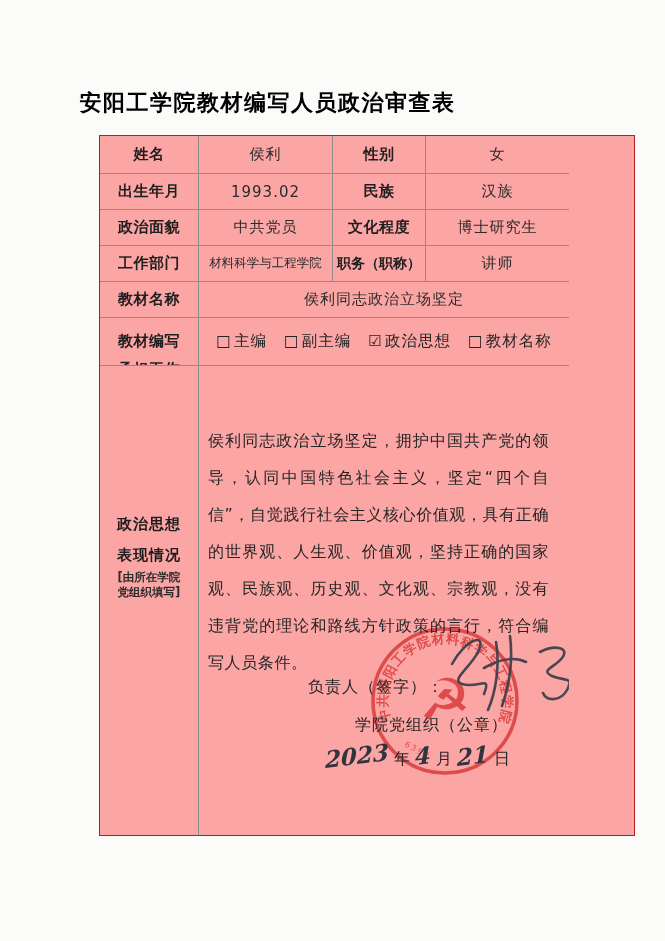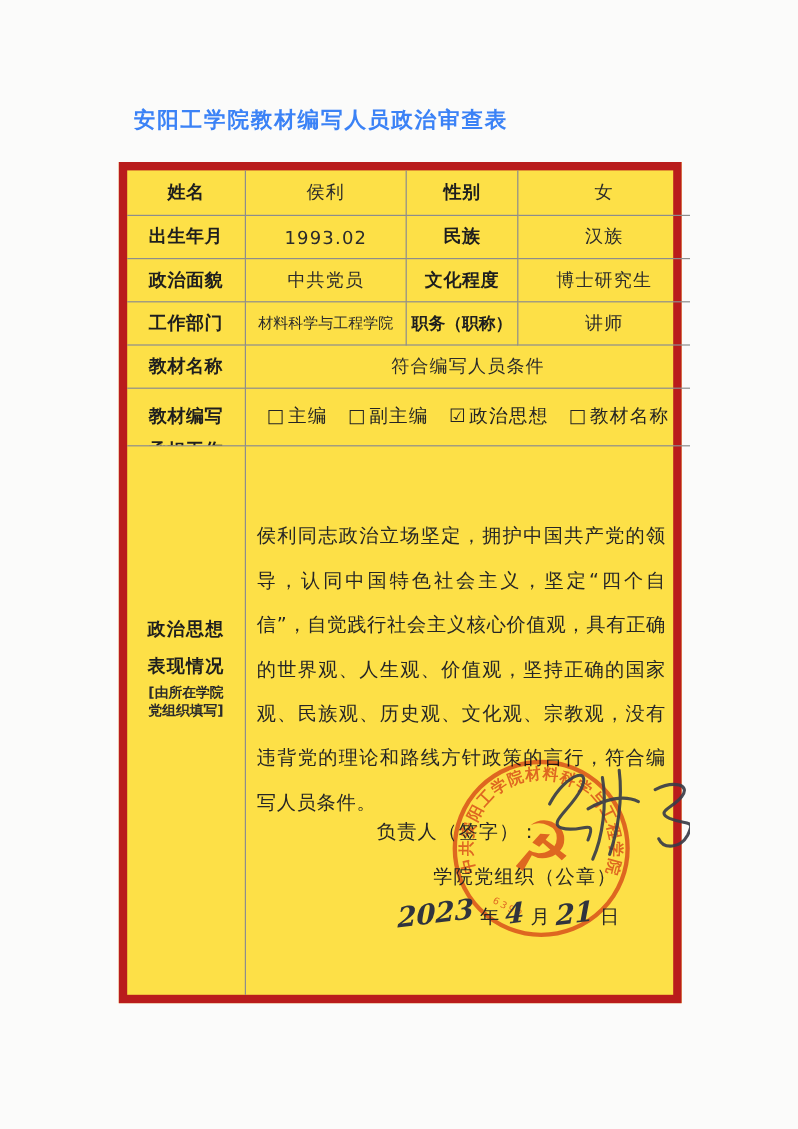--- a/index.html
+++ b/index.html
@@ -4,31 +4,31 @@
 <style>
   html,body{margin:0;padding:0;}
   body{
     width:665px;height:941px;position:relative;overflow:hidden;
     background:#fbfbfa;
     font-family:"DejaVu Sans","Liberation Sans",sans-serif;
     color:#2a2a2a;
   }
   .page-title{
     position:absolute;left:0;top:88px;width:535px;
-    text-align:center;font-size:18px;font-weight:700;
-    letter-spacing:1.5px;color:#3b82f6;
+    text-align:center;font-size:22px;font-weight:700;
+    letter-spacing:1.5px;color:#000000;
   }
   .doc-table{
-    position:absolute;left:99px;top:135px;width:469px;height:701px;
+    position:absolute;left:99px;top:135px;width:536px;height:701px;
     display:grid;
     grid-template-columns:99px 134px 93px 143px;
     grid-template-rows:38px 36px 36px 36px 36px 48px 1fr;
-    border:7px solid #b91c1c;
+    border:1px solid #b91c1c;
     box-sizing:border-box;
-    background:#fde047;
+    background:#fca5a5;
   }
   .cell{
     border-right:1px solid #8d8d8d;
     border-bottom:1px solid #8d8d8d;
     display:flex;align-items:center;justify-content:center;
     box-sizing:border-box;padding:0 2px;text-align:center;
     overflow:hidden;
   }
   .cell.last-col{border-right:none;}
   .cell.last-row{border-bottom:none;}
@@ -96,21 +96,21 @@
   <div class="cell value">中共党员</div>
   <div class="cell label">文化程度</div>
   <div class="cell value last-col">博士研究生</div>
 
   <div class="cell label">工作部门</div>
   <div class="cell value small">材料科学与工程学院</div>
   <div class="cell label tight">职务（职称）</div>
   <div class="cell value last-col">讲师</div>
 
   <div class="cell label">教材名称</div>
-  <div class="cell value span3 last-col">符合编写人员条件</div>
+  <div class="cell value span3 last-col">侯利同志政治立场坚定</div>
 
   <div class="cell label">
     <div class="stack">
       <span>教材编写</span>
       <span>承担工作</span>
     </div>
   </div>
   <div class="cell span3 last-col">
     <div class="checkline">
       <span class="opt"><span class="box">□</span><span>主编</span></span>

